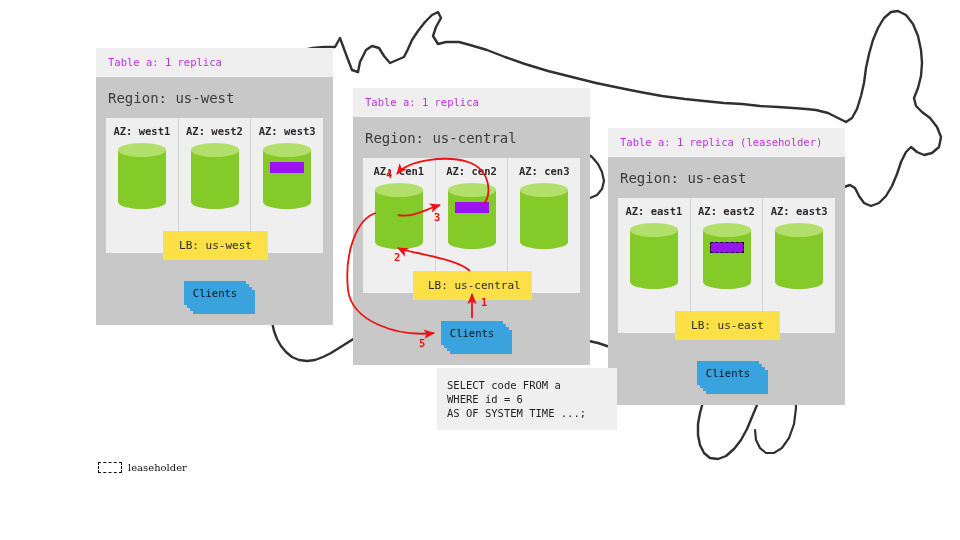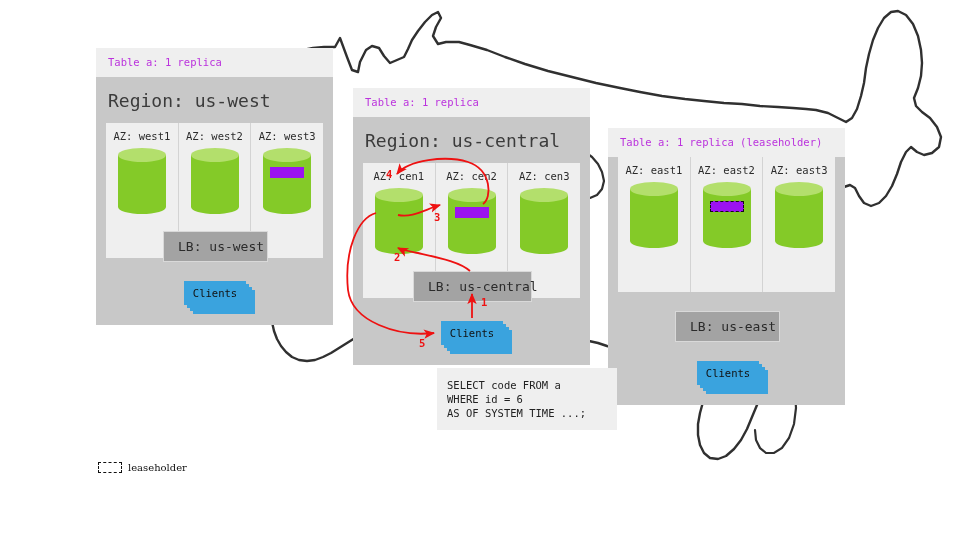--- a/index.html
+++ b/index.html
@@ -25,21 +25,21 @@
     background:#efefef;
     color:#bb33dd;
     font-size:10.5px;
     line-height:1;
     padding:9px 0 9px 12px;
     letter-spacing:0px;
     white-space:nowrap;
   }
   .region-name{
     color:#3b3b3b;
-    font-size:18px;
+    font-size:14px;
     padding:13px 0 12px 12px;
     white-space:nowrap;
   }
   .az-row{
     background:#efefef;
     margin:0 10px;
     display:flex;
     box-sizing:border-box;
   }
   .az{
@@ -50,20 +50,21 @@
     border-right:1px solid #d3d3d3;
     position:relative;
   }
   .az:last-child{border-right:none;}
   .az-label{
     font-size:10.5px;
     color:#2b2b2b;
     white-space:nowrap;
     display:block;
     margin-bottom:6px;
+    font-weight:bold;
   }
 
   
   .cyl{
     width:48px;height:66px;
     margin:0 auto;
     position:relative;
   }
   .cyl .body{
     position:absolute;left:0;top:7px;
@@ -89,24 +90,24 @@
     z-index:3;
   }
   .cyl .range.leaseholder{
     border:1.4px dashed #111111;
     box-sizing:border-box;
   }
 
   
   .lb{
     position:absolute;z-index:9;
-    background:#a3a3a3;
+    background:#fde047;
     border:1px solid #d9d9d9;
     box-sizing:border-box;
-    font-size:13px;
+    font-size:11px;
     color:#2b2b2b;
     text-align:center;
     line-height:1;
     padding:8px 14px;
     white-space:nowrap;
   }
 
   
   .clients{
     position:absolute;z-index:9;
@@ -296,20 +297,21 @@
     <div class="sh s2"></div>
     <div class="sh s3"></div>
     <div class="sh main">Clients</div>
   </div>
   <div class="sqlnote" style="left:437px;top:368px;width:152px;">SELECT code FROM a
 WHERE id = 6
 AS OF SYSTEM TIME ...;</div>
 
   <div class="region" style="left:608px;top:128px;width:237px;height:277px;">
     <div class="region-title">Table a: 1 replica (leaseholder)</div>
+    <div class="region-name">Region: us-east</div>
     <div class="az-row" style="height:135px;">
       <div class="az">
         <span class="az-label">AZ: east1</span>
         <div class="cyl">
           <div class="bot"></div>
           <div class="body"></div>
           <div class="top"></div>
         </div>
       </div>
       <div class="az">

